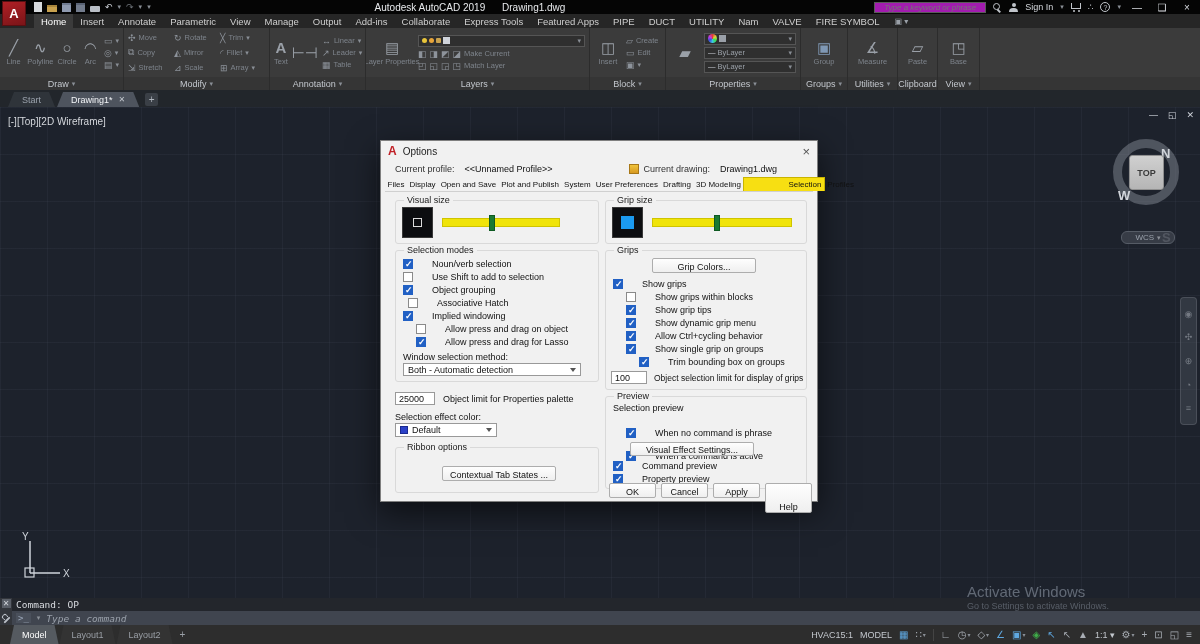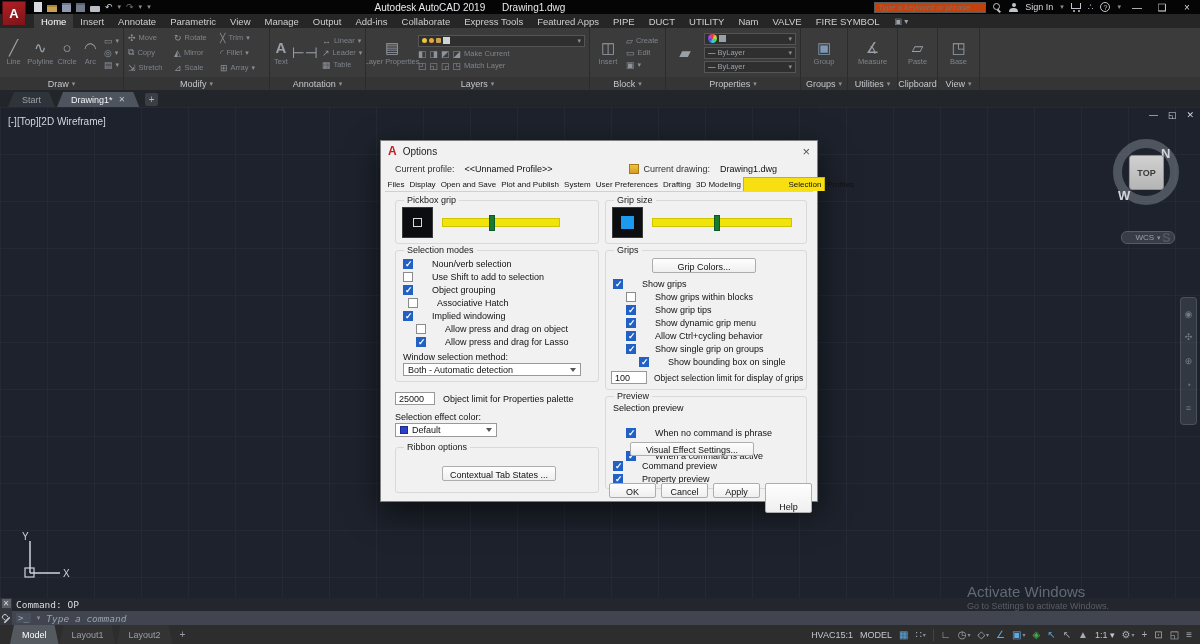--- a/index.html
+++ b/index.html
@@ -15,21 +15,21 @@
   .q-open { background:#c9a24f; width:10px; height:7px; margin-top:3px; border-top:2px solid #a8853c; }
   .q-save { background:#8f9ab0; width:9px; height:9px; border-top:2px solid #6f7a90; }
   .q-saveas { background:#8f9ab0; width:9px; height:9px; border-top:2px solid #6f7a90; opacity:.8; }
   .q-plot { background:#b9bec6; width:10px; height:6px; margin-top:3px; border-radius:1px; }
   .qglyph { color:#cfd3da; font-size:9px; line-height:10px; }
   .qglyph.dim { color:#6d7278; }
   .caret { color:#8a8f96; font-size:7px; }
   #title-center { position:absolute; left:0; right:260px; text-align:center; color:#e8eaed; font-size:10px; white-space:nowrap; }
   #title-center .doc { margin-left:14px; }
   #tb-right { position:absolute; right:4px; top:1px; display:flex; align-items:center; gap:7px; height:12px; }
-  #search-box { width:112px; height:11px; background:#c2410c; border:1px solid #5a5a5a; color:#c8c8c8; font-size:8px; font-style:italic; padding:0 3px; font-family:"Liberation Sans",sans-serif; }
+  #search-box { width:112px; height:11px; background:#a21caf; border:1px solid #5a5a5a; color:#c8c8c8; font-size:8px; font-style:italic; padding:0 3px; font-family:"Liberation Sans",sans-serif;text-align:center; }
   .mag { width:9px; height:9px; position:relative; }
   .mag::before { content:""; position:absolute; top:0; left:0; width:5px; height:5px; border:1.5px solid #c0c4ca; border-radius:50%; }
   .mag::after { content:""; position:absolute; bottom:0; right:1px; width:4px; height:1.5px; background:#c0c4ca; transform:rotate(45deg); }
   .person { width:9px; height:9px; position:relative; }
   .person::before { content:""; position:absolute; top:0; left:2.5px; width:4px; height:4px; border-radius:50%; background:#c0c4ca; }
   .person::after { content:""; position:absolute; bottom:0; left:0; width:9px; height:4px; border-radius:4px 4px 0 0; background:#c0c4ca; }
   #signin-label { color:#d5d8dd; font-size:9px; }
   .cart { width:10px; height:6px; border:1px solid #c0c4ca; border-top:none; position:relative; margin-top:-2px; }
   .cart::before { content:""; position:absolute; left:1px; bottom:-4px; width:2px; height:2px; background:#c0c4ca; border-radius:50%; box-shadow:5px 0 0 #c0c4ca; }
   .share-icn { color:#c0c4ca; font-size:9px; }
@@ -561,21 +561,21 @@
       <span class="dtab">User Preferences</span>
       <span class="dtab">Drafting</span>
       <span class="dtab">3D Modeling</span>
       <span class="dtab active">Selection</span>
       <span class="dtab">Profiles</span>
     </div>
 
     <div id="dlg-body">
 
       <div class="grp" style="left:14px; top:8px; width:204px; height:44px;">
-        <span class="grp-ttl">Pickbox grip</span>
+        <span class="grp-ttl">Visual size</span>
         <div class="pvbox">
             <span class="pick-sq"></span>
           </div>
         <div class="slider" style="left:46px; top:17px; width:118px;">
           <span class="thumb" style="left:40%;"></span>
         </div>
       </div>
 
       <div class="grp" style="left:14px; top:58px; width:204px; height:132px;">
         <span class="grp-ttl">Selection modes</span>
@@ -665,21 +665,21 @@
         <div class="crow" style="left:20px; top:80px;">
             <span class="cb checked"></span>
             <span>Allow Ctrl+cycling behavior</span>
           </div>
         <div class="crow" style="left:20px; top:93px;">
             <span class="cb checked"></span>
             <span>Show single grip on groups</span>
           </div>
         <div class="crow" style="left:33px; top:106px;">
             <span class="cb checked"></span>
-            <span>Show bounding box on single</span>
+            <span>Trim bounding box on groups</span>
           </div>
         <div class="field" style="left:5px; top:120px; width:36px; height:13px;">
             <span>100</span>
           </div>
         <span class="plain-lbl" style="left:48px; top:122px; font-size:8.5px;">Object selection limit for display of grips</span>
       </div>
 
       <div class="grp" style="left:224px; top:204px; width:202px; height:93px;">
         <span class="grp-ttl">Preview</span>
         <span class="plain-lbl" style="left:7px; top:6px;">Selection preview</span>

